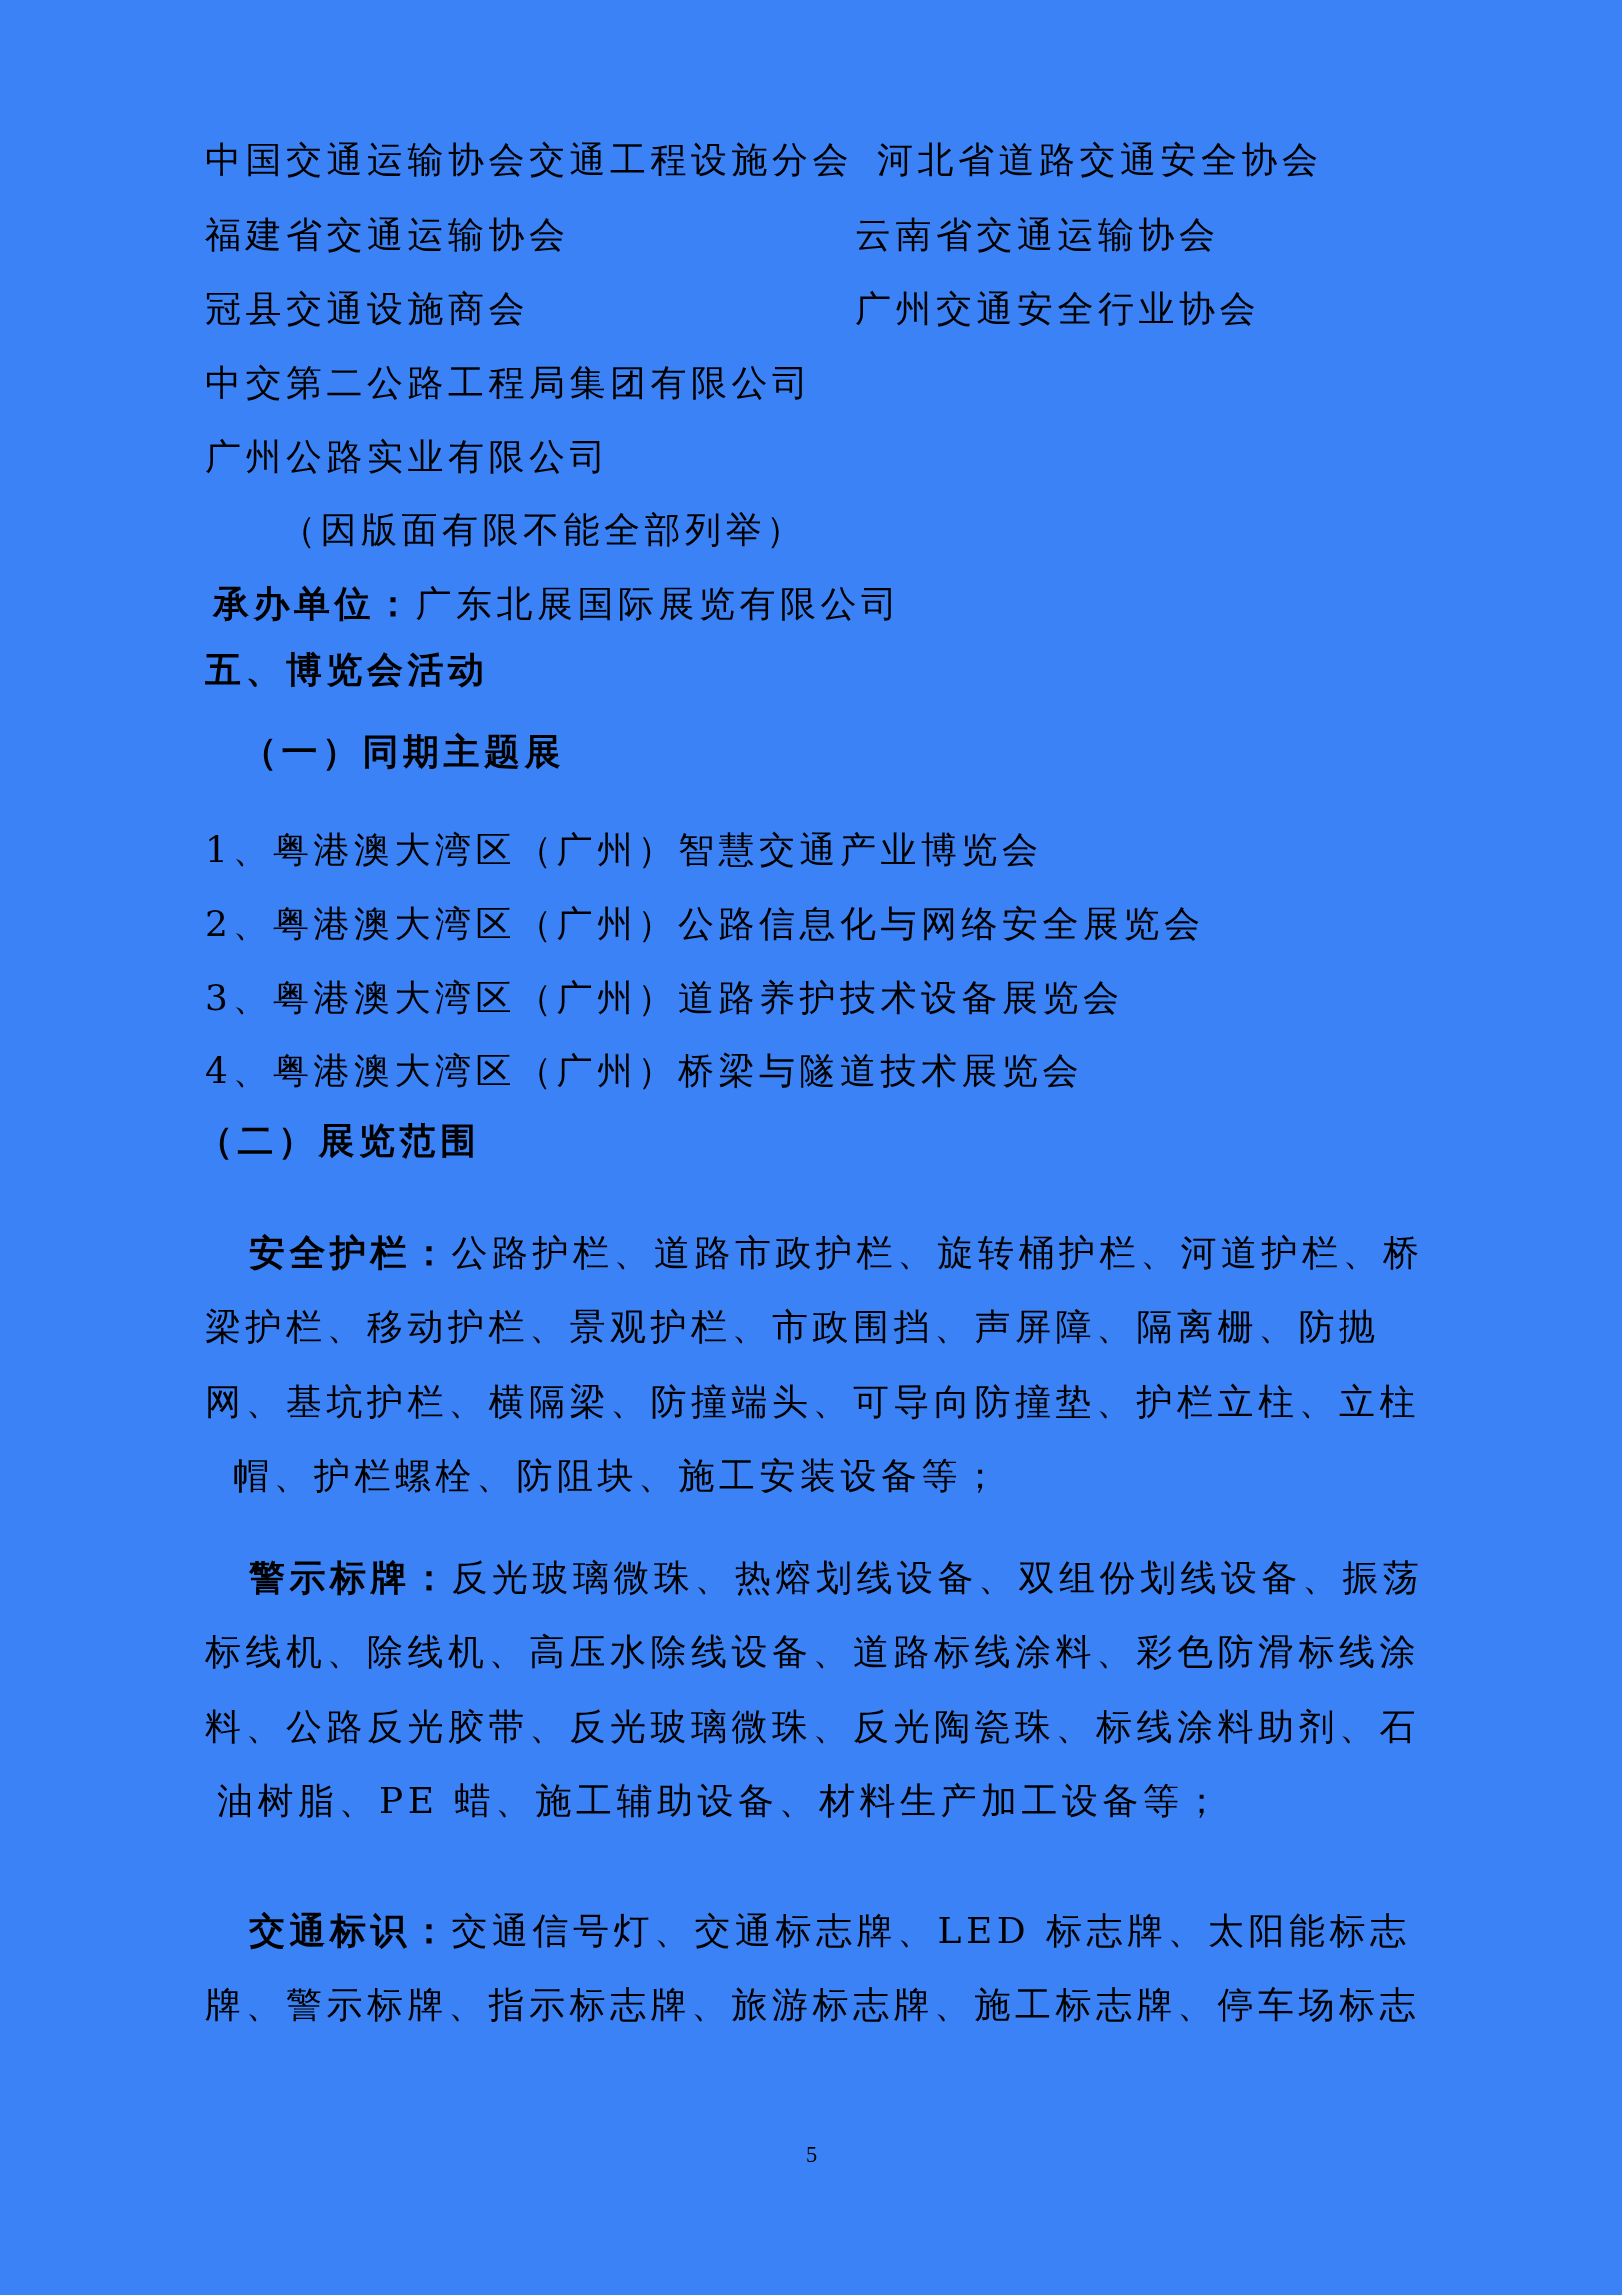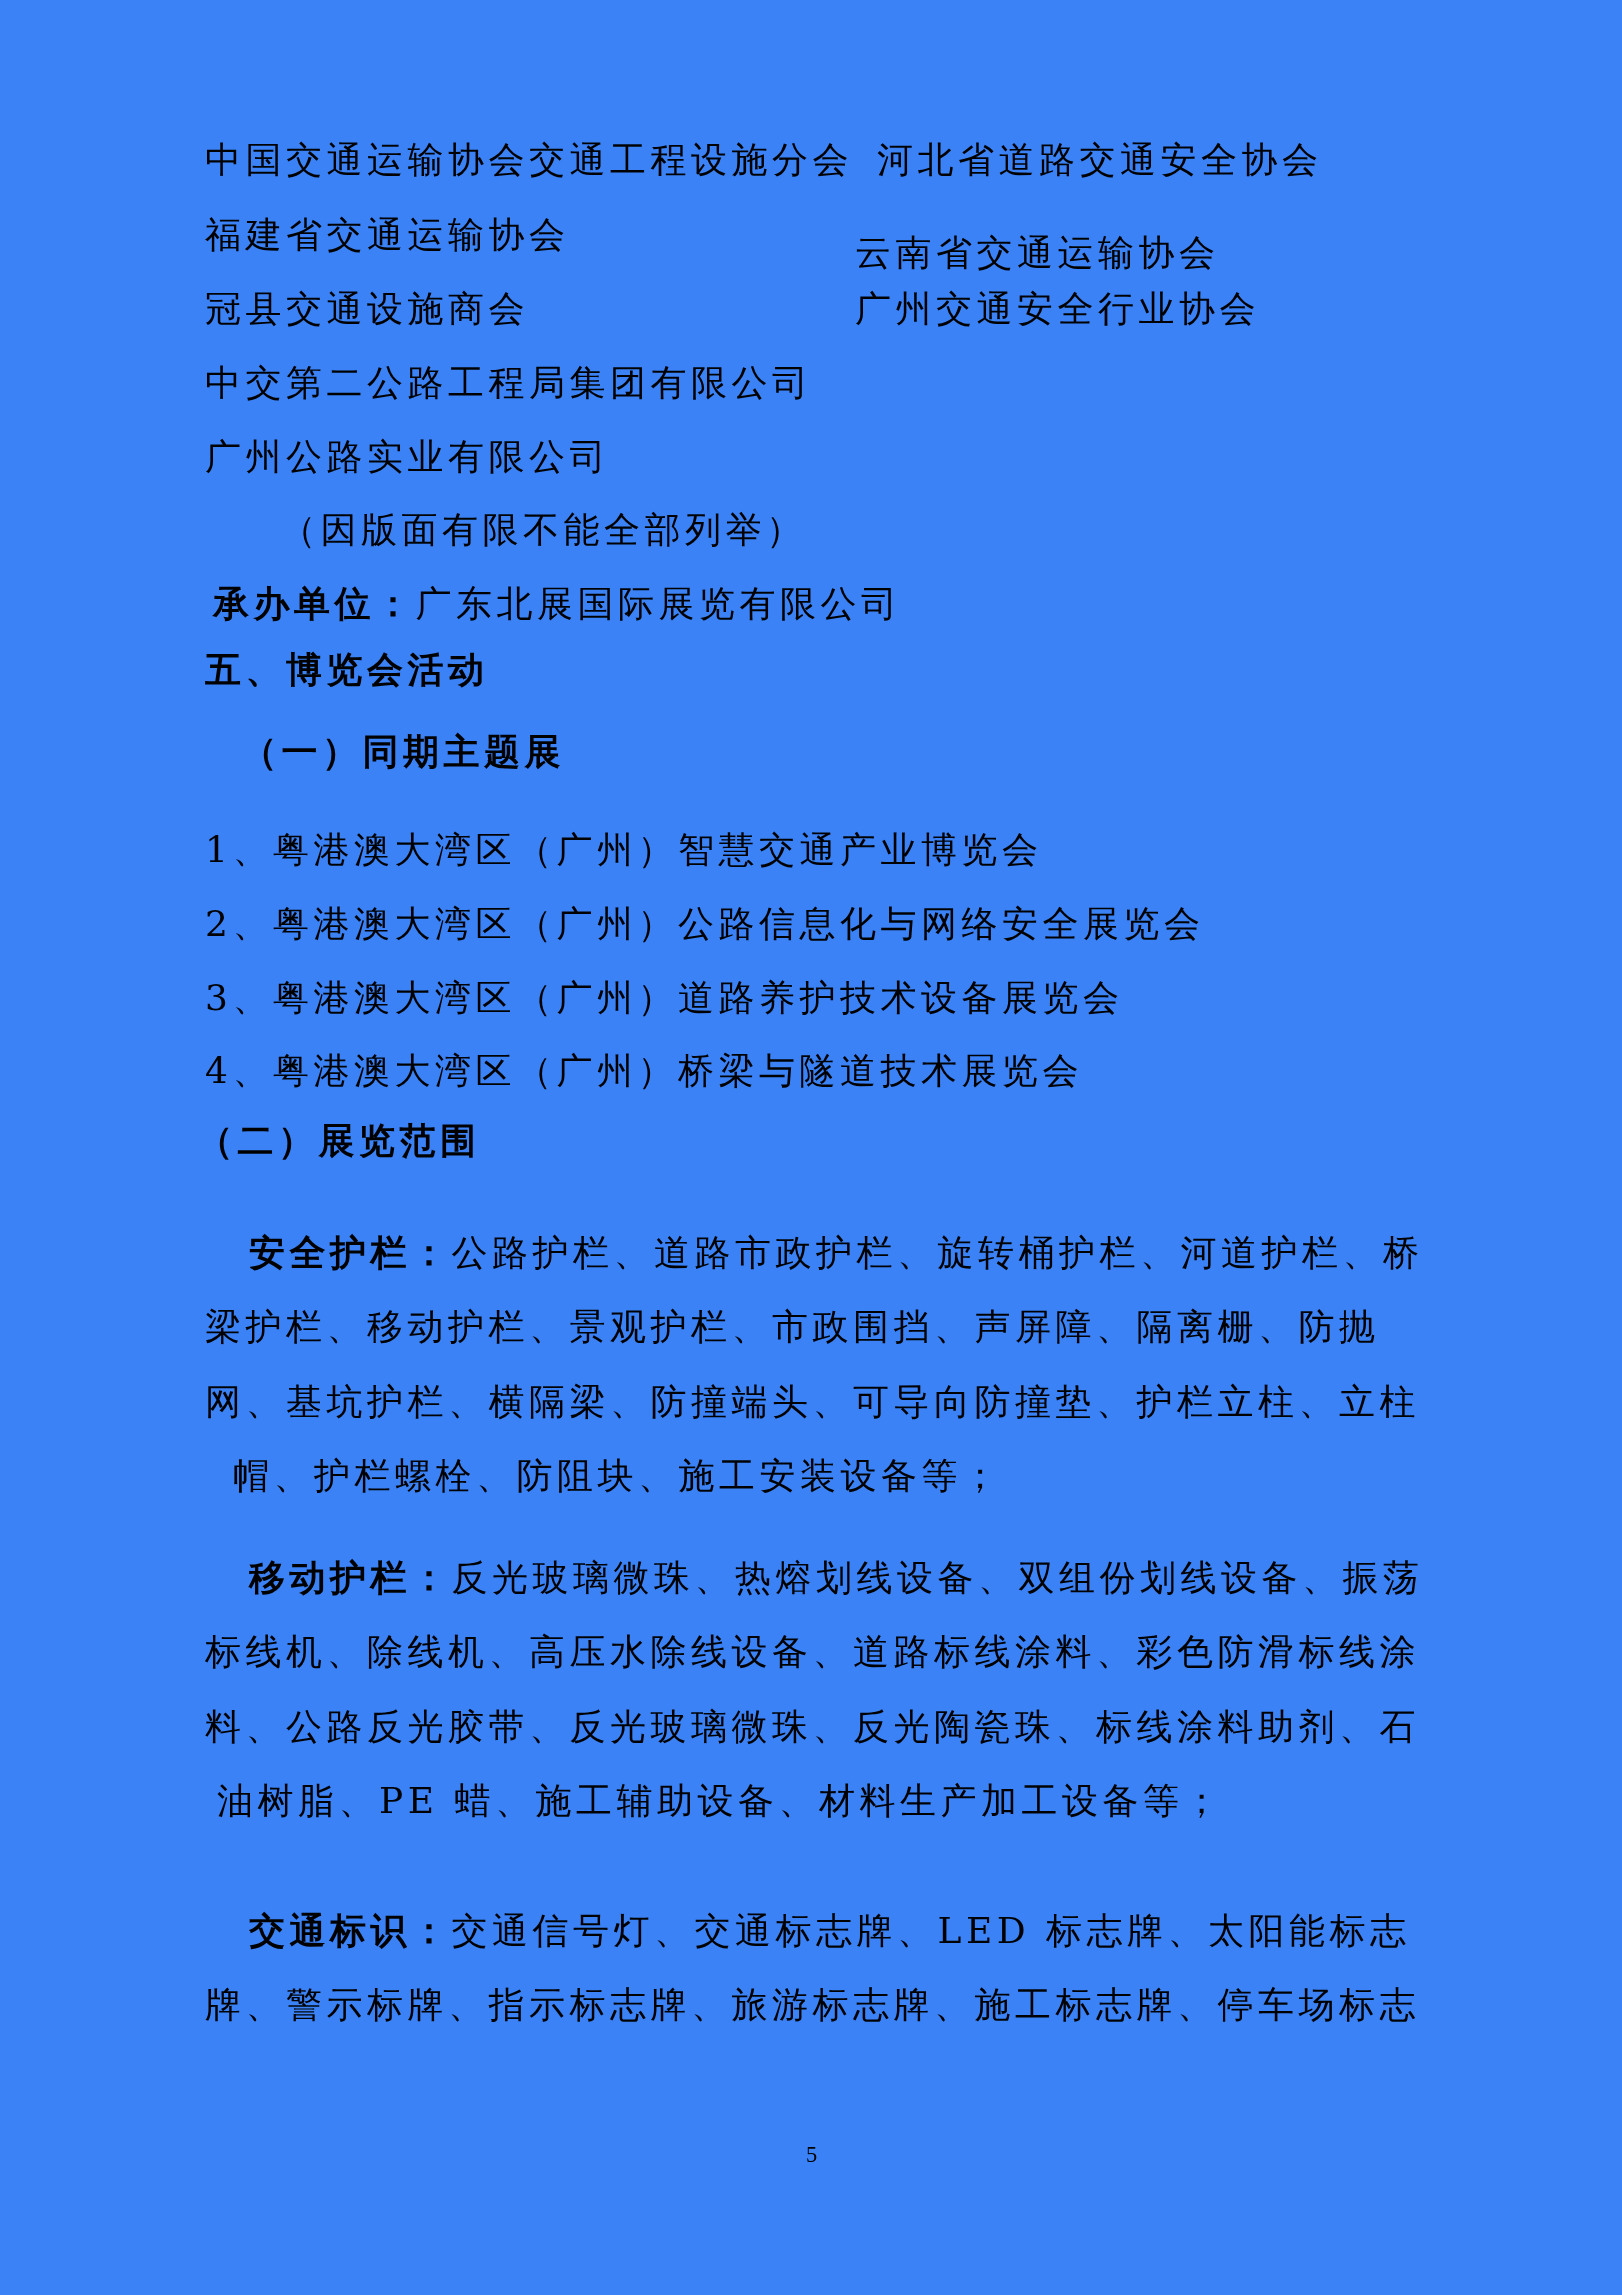--- a/index.html
+++ b/index.html
@@ -60,21 +60,21 @@
   </style>
 </head>
 <body>
 
 <div class="page">
 
   <div class="line" style="top:137px;">中国交通运输协会交通工程设施分会</div>
   <div class="line" style="top:137px; left:877px;">河北省道路交通安全协会</div>
 
   <div class="line" style="top:212px;">福建省交通运输协会</div>
-  <div class="line col2" style="top:212px;margin-top:18px;">云南省交通运输协会</div>
+  <div class="line col2" style="top:212px;">云南省交通运输协会</div>
 
   <div class="line" style="top:286px;">冠县交通设施商会</div>
   <div class="line col2" style="top:286px;">广州交通安全行业协会</div>
 
   <div class="line" style="top:360px;">中交第二公路工程局集团有限公司</div>
 
   <div class="line" style="top:434px;">广州公路实业有限公司</div>
 
   <div class="line indent-note" style="top:507px;">（因版面有限不能全部列举）</div>
 
@@ -94,21 +94,21 @@
   <div class="line heading" style="top:1118px; left:197px;">（二）展览范围</div>
 
   <div class="para-line para-first" style="top:1230px;">
     <span class="lbl">安全护栏：</span><span>公路护栏、道路市政护栏、旋转桶护栏、河道护栏、桥</span>
   </div>
   <div class="para-line" style="top:1304px;">梁护栏、移动护栏、景观护栏、市政围挡、声屏障、隔离栅、防抛</div>
   <div class="para-line" style="top:1379px;">网、基坑护栏、横隔梁、防撞端头、可导向防撞垫、护栏立柱、立柱</div>
   <div class="para-line" style="top:1453px;margin-left:28px;">帽、护栏螺栓、防阻块、施工安装设备等；</div>
 
   <div class="para-line para-first" style="top:1555px;">
-    <span class="lbl">移动护栏：</span><span>反光玻璃微珠、热熔划线设备、双组份划线设备、振荡</span>
+    <span class="lbl">警示标牌：</span><span>反光玻璃微珠、热熔划线设备、双组份划线设备、振荡</span>
   </div>
   <div class="para-line" style="top:1629px;">标线机、除线机、高压水除线设备、道路标线涂料、彩色防滑标线涂</div>
   <div class="para-line" style="top:1704px;">料、公路反光胶带、反光玻璃微珠、反光陶瓷珠、标线涂料助剂、石</div>
   <div class="para-line" style="top:1778px;margin-left:12px;">油树脂、PE 蜡、施工辅助设备、材料生产加工设备等；</div>
 
   <div class="para-line para-first" style="top:1908px;">
     <span class="lbl">交通标识：</span><span>交通信号灯、交通标志牌、LED 标志牌、太阳能标志</span>
   </div>
   <div class="para-line" style="top:1982px;">牌、警示标牌、指示标志牌、旅游标志牌、施工标志牌、停车场标志</div>
 

